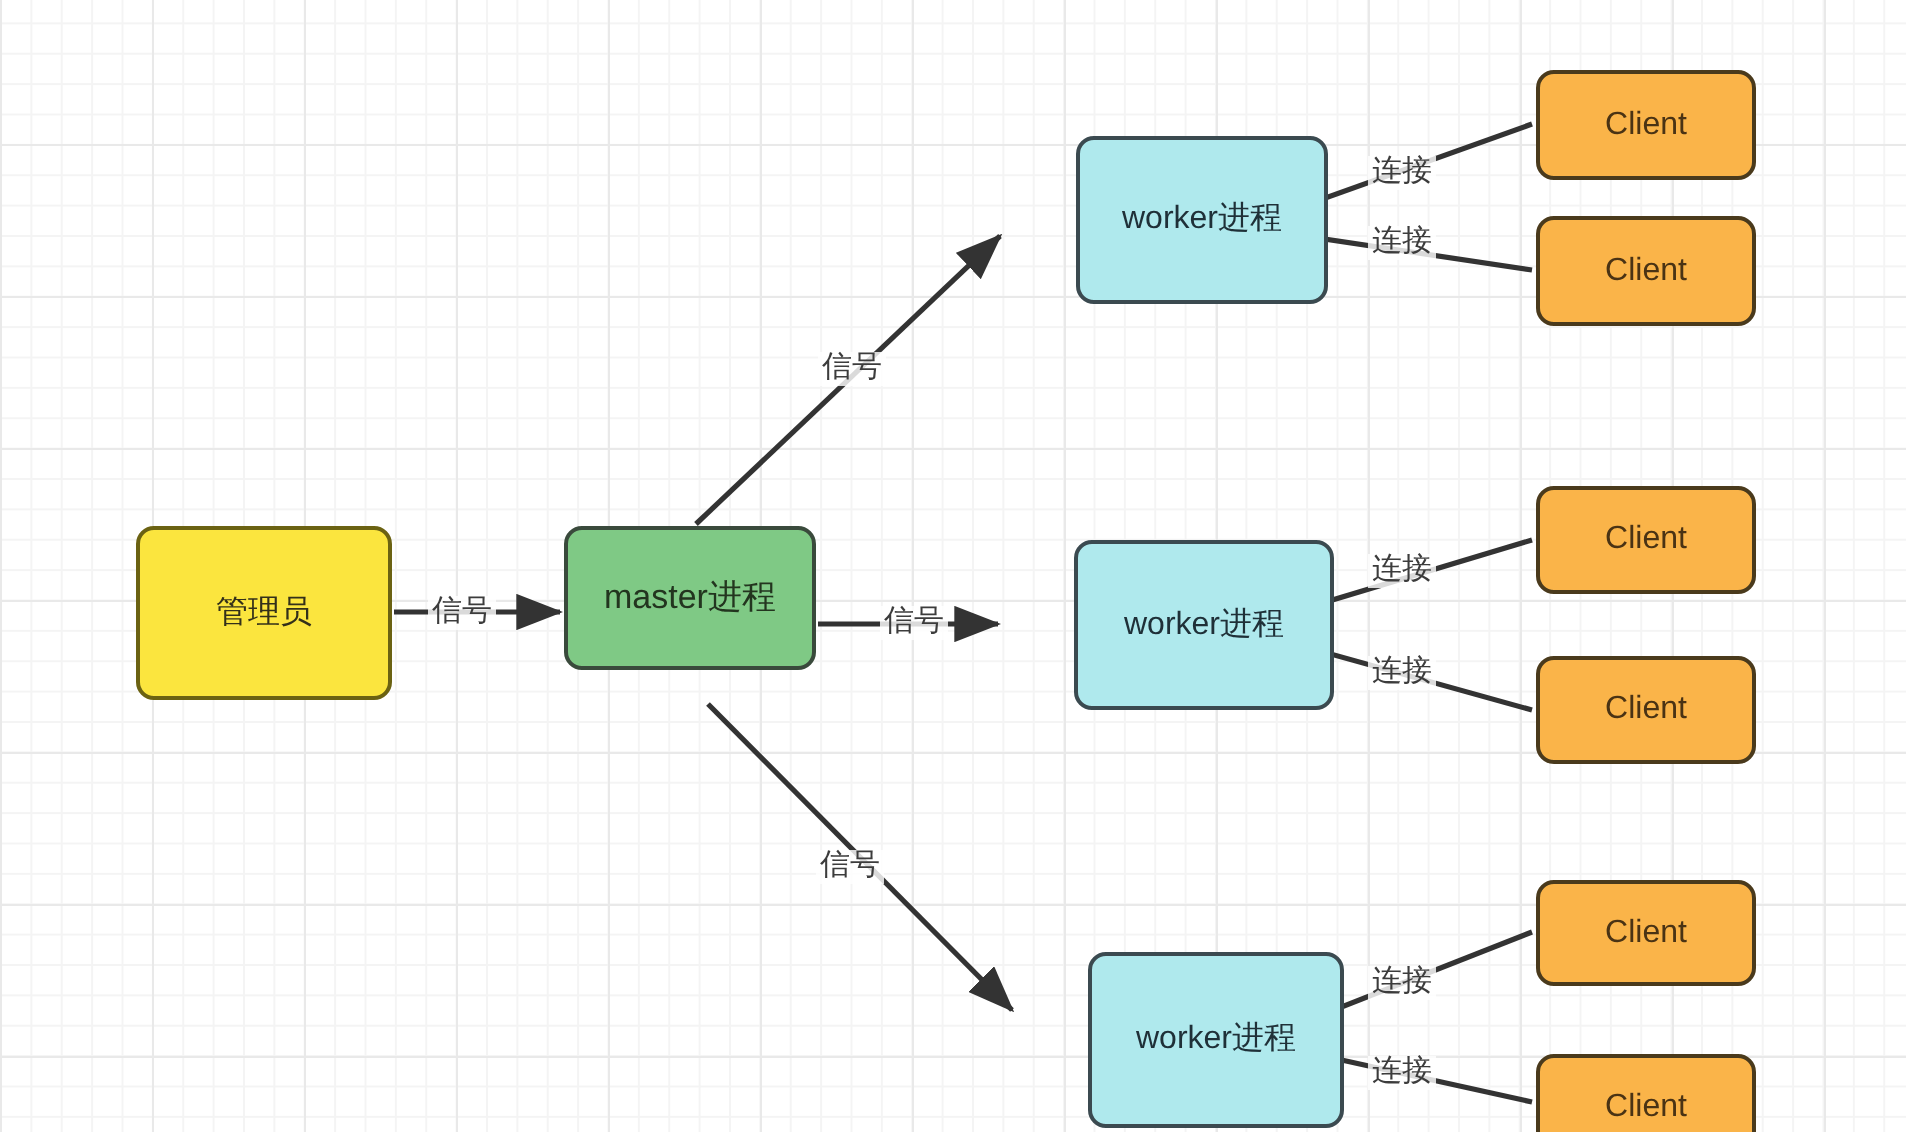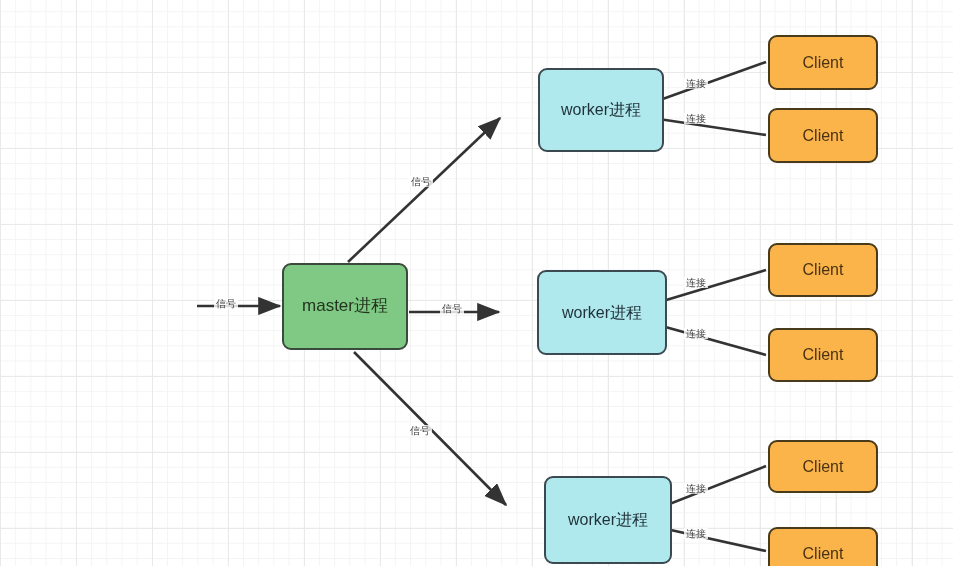--- a/index.html
+++ b/index.html
@@ -65,21 +65,21 @@
     margin-left: 36px;
   }
   .n-client {
     background: #FAB449;
     border-color: #4a3a1c;
     color: #4a3314;
     font-size: 16px;
   }
   .edge-label {
     position: absolute;
-    font-size: 10px;
+    font-size: 15px;
     color: #3c3c3c;
     background: rgba(255,255,255,0.82);
     padding: 0 2px;
     white-space: nowrap;
     line-height: 1.1;
   }
 </style>
 </head>
 <body>
 
@@ -103,22 +103,25 @@
     <line x1="766" y1="62" x2="632" y2="110" stroke="#333333" stroke-width="2.6" marker-end="url(#arrowhead)"></line>
     <line x1="766" y1="135" x2="632" y2="115" stroke="#333333" stroke-width="2.6" marker-end="url(#arrowhead)"></line>
 
     <line x1="766" y1="270" x2="633" y2="310" stroke="#333333" stroke-width="2.6" marker-end="url(#arrowhead)"></line>
     <line x1="766" y1="355" x2="633" y2="318" stroke="#333333" stroke-width="2.6" marker-end="url(#arrowhead)"></line>
 
     <line x1="766" y1="466" x2="639" y2="516" stroke="#333333" stroke-width="2.6" marker-end="url(#arrowhead)"></line>
     <line x1="766" y1="551" x2="639" y2="523" stroke="#333333" stroke-width="2.6" marker-end="url(#arrowhead)"></line>
   </svg>
 
+  <div class="node n-admin" style="left:68px; top:263px; width:128px; height:87px;">
+    <span class="node-label">管理员</span>
+  </div>
 
-  <div class="node n-master" style="left:282px; top:263px; width:126px; height:87px;">
+  <div class="node n-master" style="left:282px; top:263px; width:126px; height:72px;">
     <span class="node-label">master进程</span>
   </div>
 
   <div class="node n-worker" style="left:502px; top:68px; width:126px; height:84px;">
     <span class="node-label">worker进程</span>
   </div>
 
   <div class="node n-worker" style="left:501px; top:270px; width:130px; height:85px;">
     <span class="node-label">worker进程</span>
   </div>

